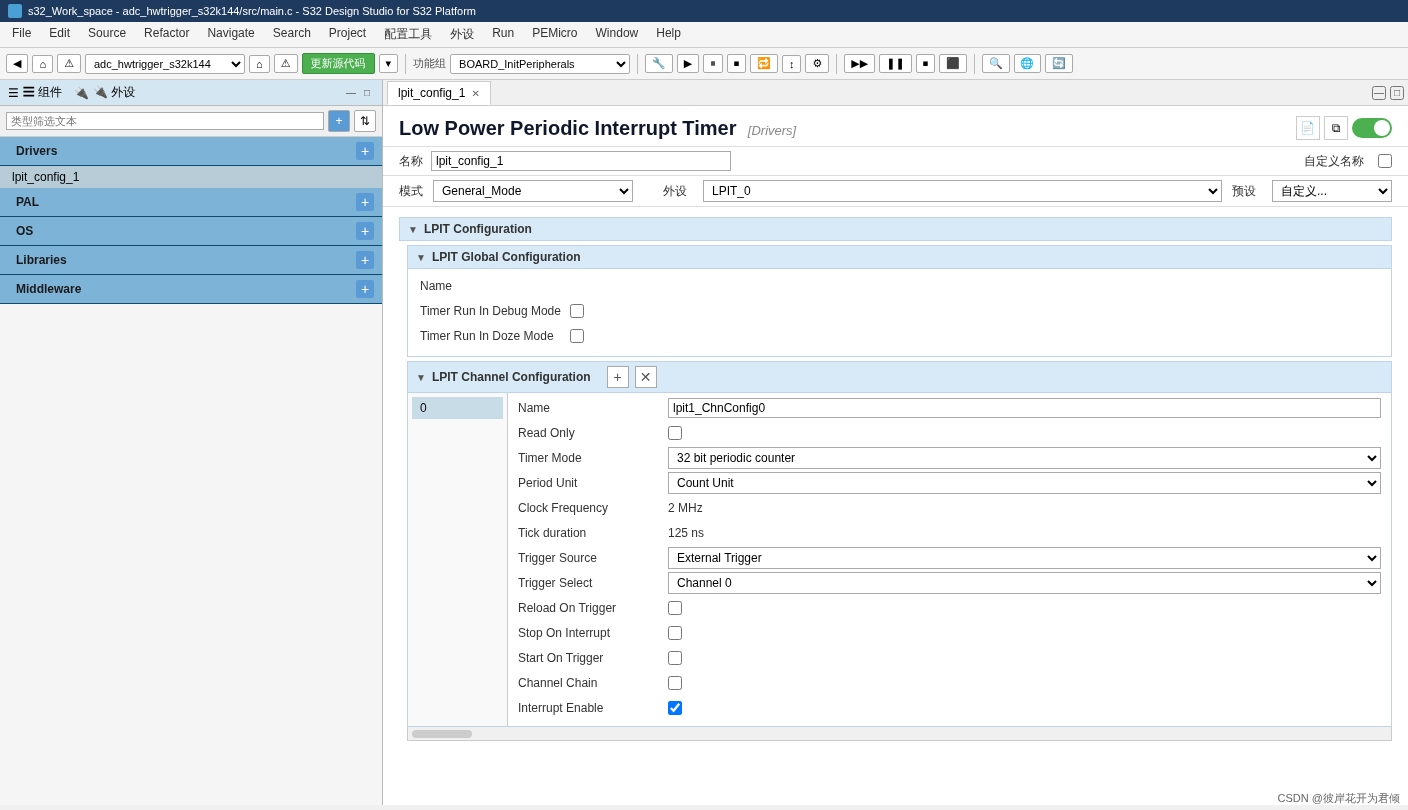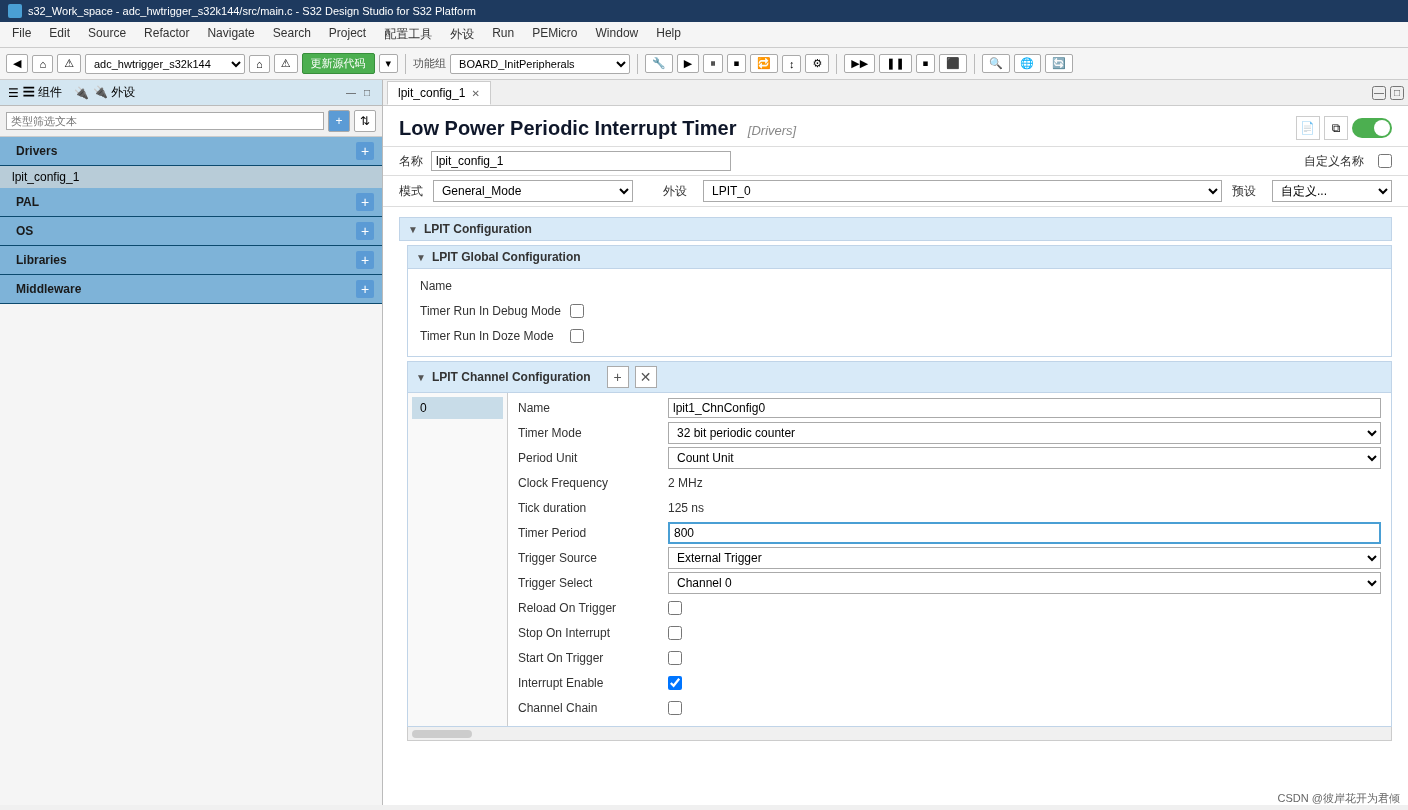--- a/index.html
+++ b/index.html
@@ -301,20 +301,24 @@
               <div class="channel-item">0</div>
             </div>
 
             <div style="flex:1;padding:4px 10px;">
 
               <div class="prop-row">
                 <span class="prop-label">Name</span>
                 <input class="form-input" type="text" style="flex: 1 1 0%; border: 1px solid rgb(170, 170, 170);" value="lpit1_ChnConfig0">
               </div>
 
+              <div class="prop-row">
+                <span class="prop-label">Read Only</span>
+                <input type="checkbox" class="prop-checkbox" style="">
+              </div>
 
               <div class="prop-row">
                 <span class="prop-label">Timer Mode</span>
                 <select class="prop-select">
                   <option>32 bit periodic counter</option>
                 </select>
               </div>
 
               <div class="prop-row">
                 <span class="prop-label">Period Unit</span>
@@ -326,24 +330,20 @@
               <div class="prop-row">
                 <span class="prop-label">Clock Frequency</span>
                 <span class="prop-value">2 MHz</span>
               </div>
 
               <div class="prop-row">
                 <span class="prop-label">Tick duration</span>
                 <span class="prop-value">125 ns</span>
               </div>
 
-              <div class="prop-row">
-                <span class="prop-label">Timer Period</span>
-                <input class="prop-input" type="text" style="flex: 1 1 0%;" value="800">
-              </div>
 
               <div class="prop-row">
                 <span class="prop-label">Trigger Source</span>
                 <select class="prop-select">
                   <option>External Trigger</option>
                 </select>
               </div>
 
               <div class="prop-row">
                 <span class="prop-label">Trigger Select</span>
@@ -361,28 +361,28 @@
                 <span class="prop-label">Stop On Interrupt</span>
                 <input type="checkbox" class="prop-checkbox" style="">
               </div>
 
               <div class="prop-row">
                 <span class="prop-label">Start On Trigger</span>
                 <input type="checkbox" class="prop-checkbox" style="">
               </div>
 
               <div class="prop-row">
+                <span class="prop-label">Channel Chain</span>
+                <input type="checkbox" class="prop-checkbox" style="">
+              </div>
+
+              <div class="prop-row">
                 <span class="prop-label">Interrupt Enable</span>
                 <input type="checkbox" class="prop-checkbox" checked="" style="">
               </div>
-
-              <div class="prop-row">
-                <span class="prop-label">Channel Chain</span>
-                <input type="checkbox" class="prop-checkbox" style="">
-              </div>
             </div>
           </div>
 
           <div style="height:14px;background:#f0f0f0;border:1px solid #ccc;border-top:none;display:flex;align-items:center;padding:0 4px;">
             <div style="width:60px;height:8px;background:#ccc;border-radius:4px;"></div>
           </div>
         </div>
 
       </div>
     </div>

